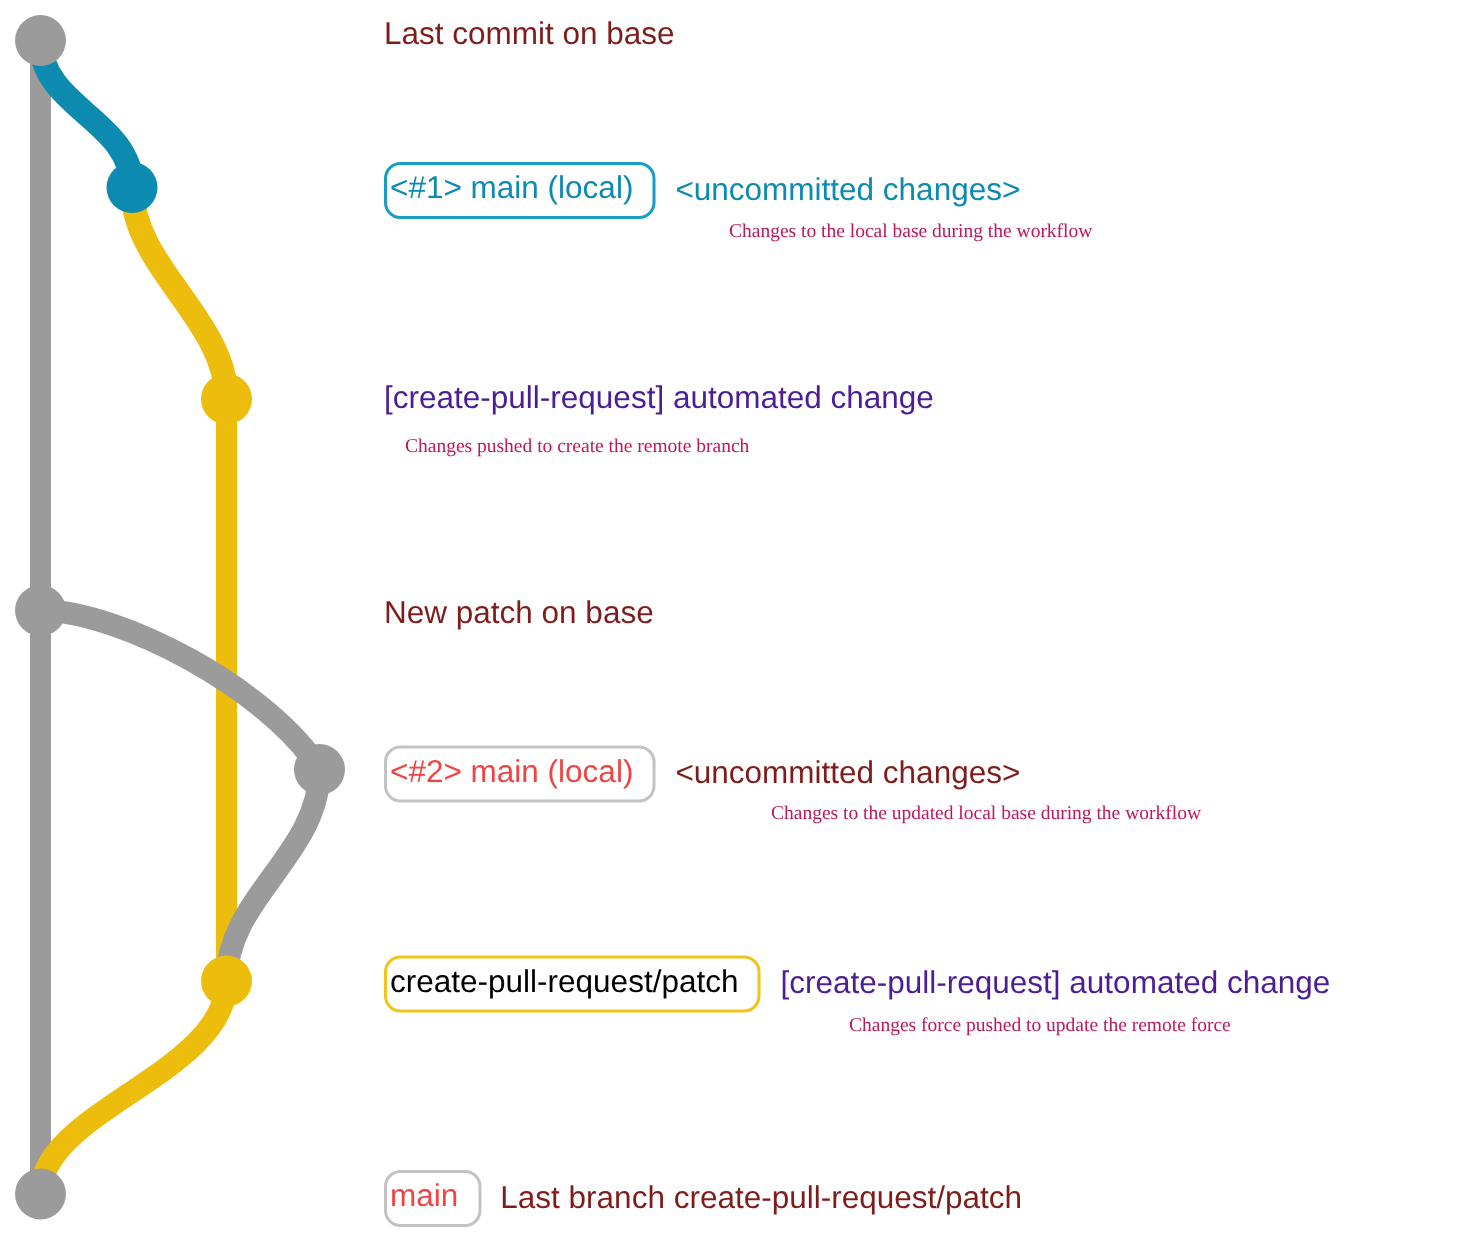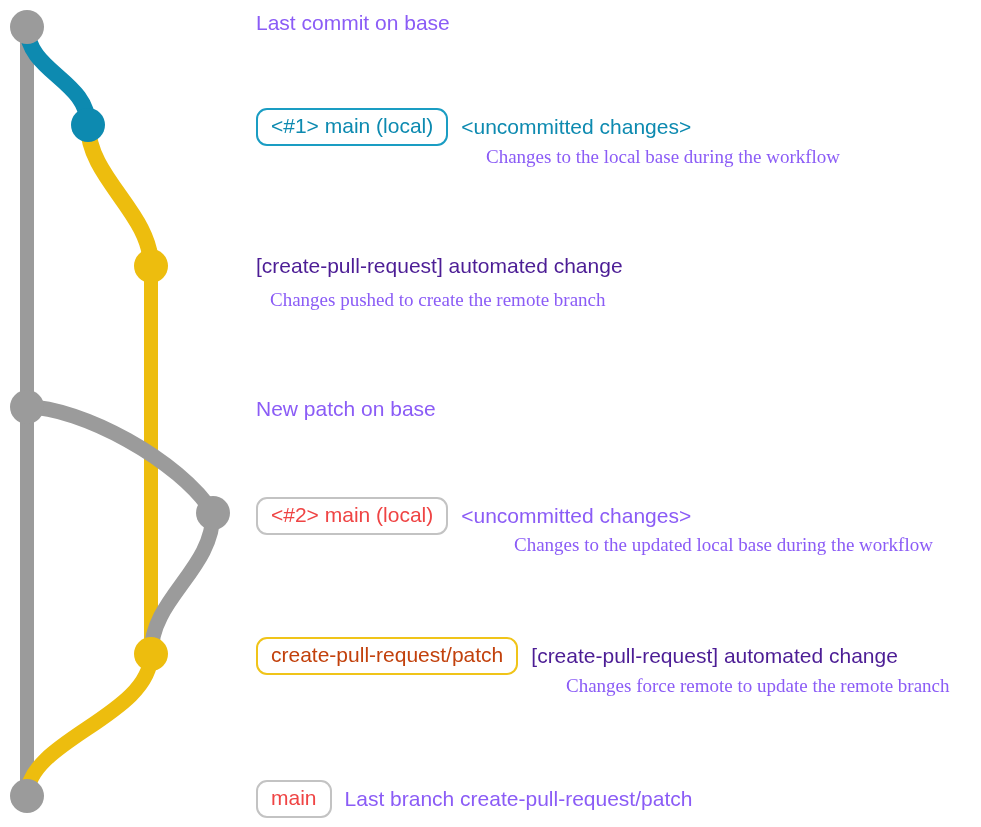--- a/index.html
+++ b/index.html
@@ -27,45 +27,45 @@
     display: flex;
     align-items: center;
     white-space: nowrap;
   }
   .pill {
     display: inline-flex;
     align-items: center;
     justify-content: center;
     border: 2px solid;
     border-radius: 11px;
-    padding: 3px 13px 5px 13px;
+    padding: 3px 13px 5px 2px;
     font-size: 21px;
     line-height: 1.25;
     background: #ffffff;
     box-sizing: border-box;
   }
   .pill.blue   { border-color: #1a9dc3; color: #0d8ab0; }
   .pill.gray   { border-color: #c3c3c3; color: #ef4444; }
-  .pill.yellow { border-color: #f0c419; color: #c2410c; }
+  .pill.yellow { border-color: #f0c419; color: #000000; }
 
   .headline {
     font-size: 21px;
     line-height: 1.25;
   }
   .headline.blue   { color: #0d8ab0; }
-  .headline.gray   { color: #8b5cf6; }
+  .headline.gray   { color: #7f1d1d; }
   .headline.yellow { color: #4c1d95; }
 
   .pill + .headline { margin-left: 13px; }
 
   .subtext {
     position: absolute;
     font-family: "Liberation Serif", serif;
-    font-size: 19px;
-    color: #8b5cf6;
+    font-size: 13px;
+    color: #be185d;
     white-space: nowrap;
   }
 </style>
 </head>
 <body>
 
 <svg id="graph-svg" viewBox="0 0 981 827" xmlns="http://www.w3.org/2000/svg">
 
   <path d="M 27 27 L 27 796" fill="none" stroke="#9b9b9b" stroke-width="14" stroke-linecap="round"></path>
 
@@ -112,18 +112,18 @@
 <div class="row" style="left:256px; top:497px;">
   <span class="pill gray">&lt;#2&gt; main (local)</span>
   <span class="headline gray">&lt;uncommitted changes&gt;</span>
 </div>
 <div class="subtext" style="left:486px; top:534px;margin-left:28px;">Changes to the updated local base during the workflow</div>
 
 <div class="row" style="left:256px; top:637px;">
   <span class="pill yellow">create-pull-request/patch</span>
   <span class="headline yellow">[create-pull-request] automated change</span>
 </div>
-<div class="subtext" style="left:566px; top:675px;">Changes force remote to update the remote branch</div>
+<div class="subtext" style="left:566px; top:675px;">Changes force pushed to update the remote force</div>
 
 <div class="row" style="left:256px; top:780px;">
   <span class="pill gray">main</span>
   <span class="headline gray">Last branch create-pull-request/patch</span>
 </div>
 
 </body></html>

